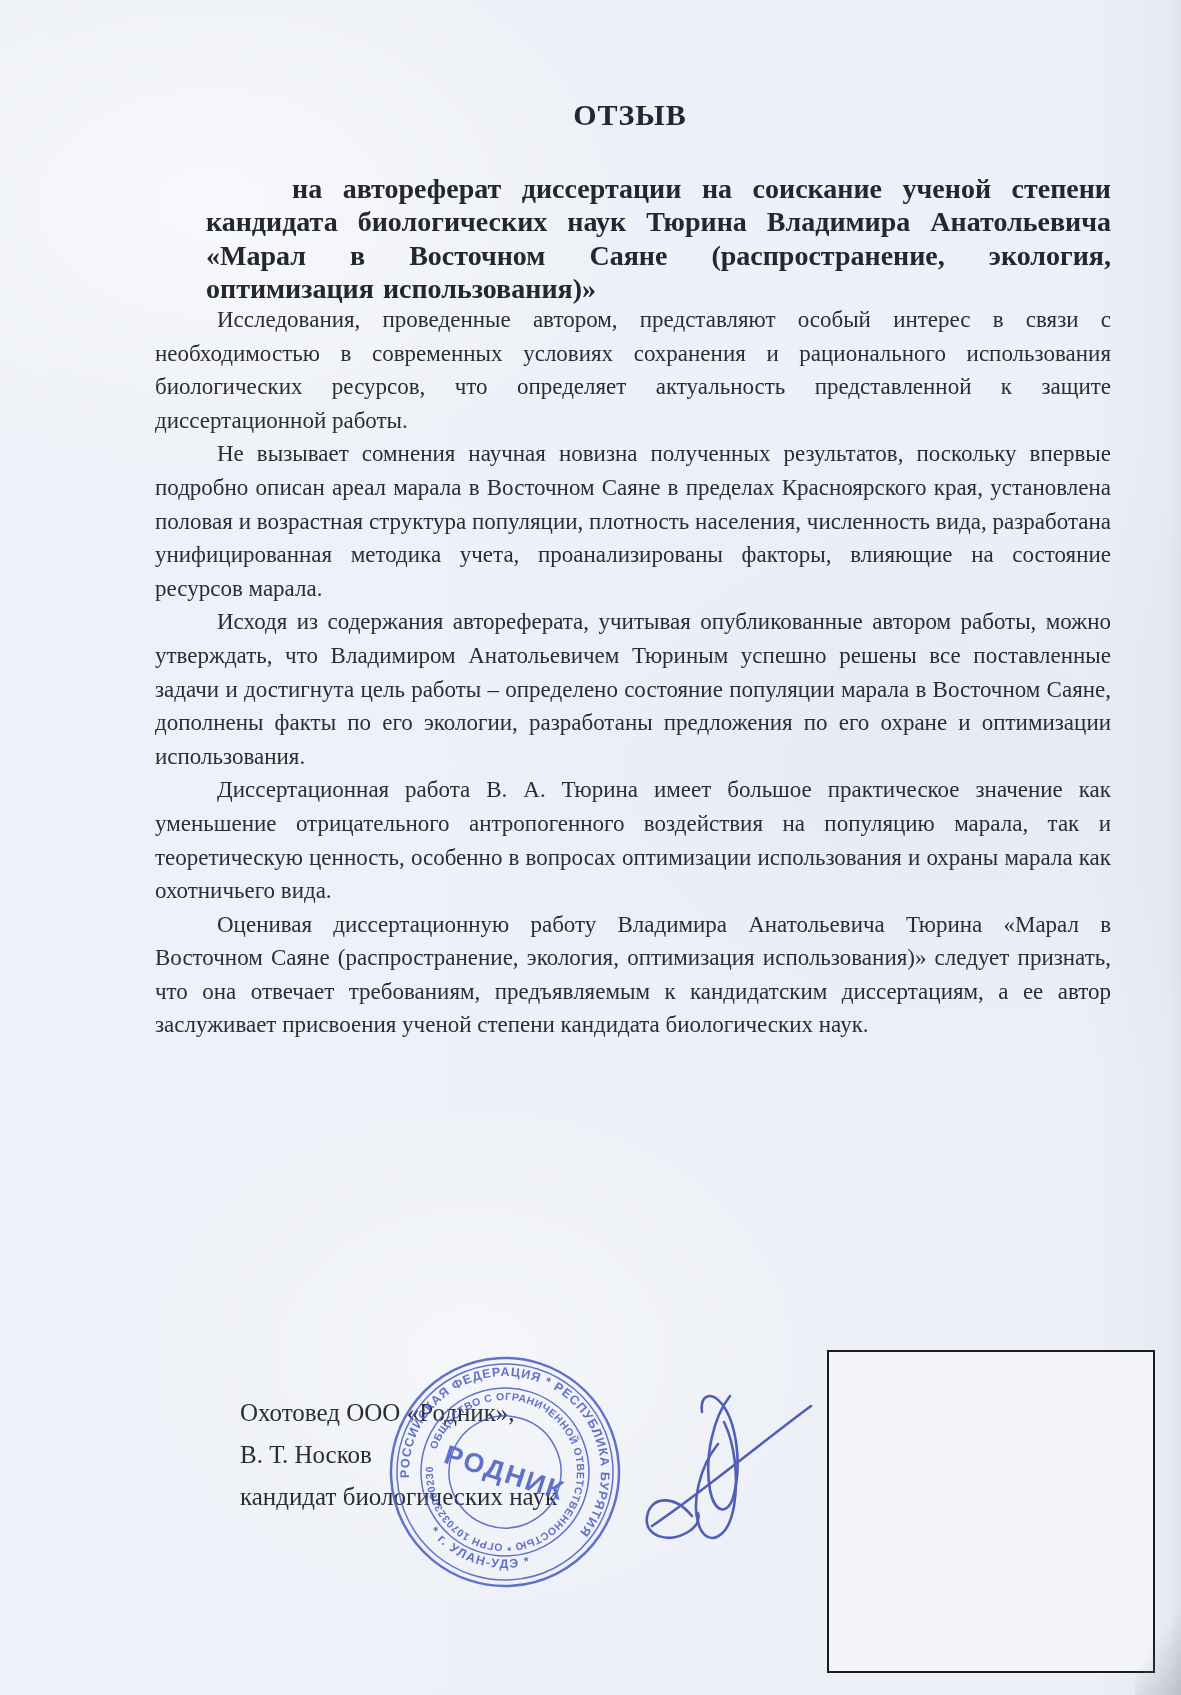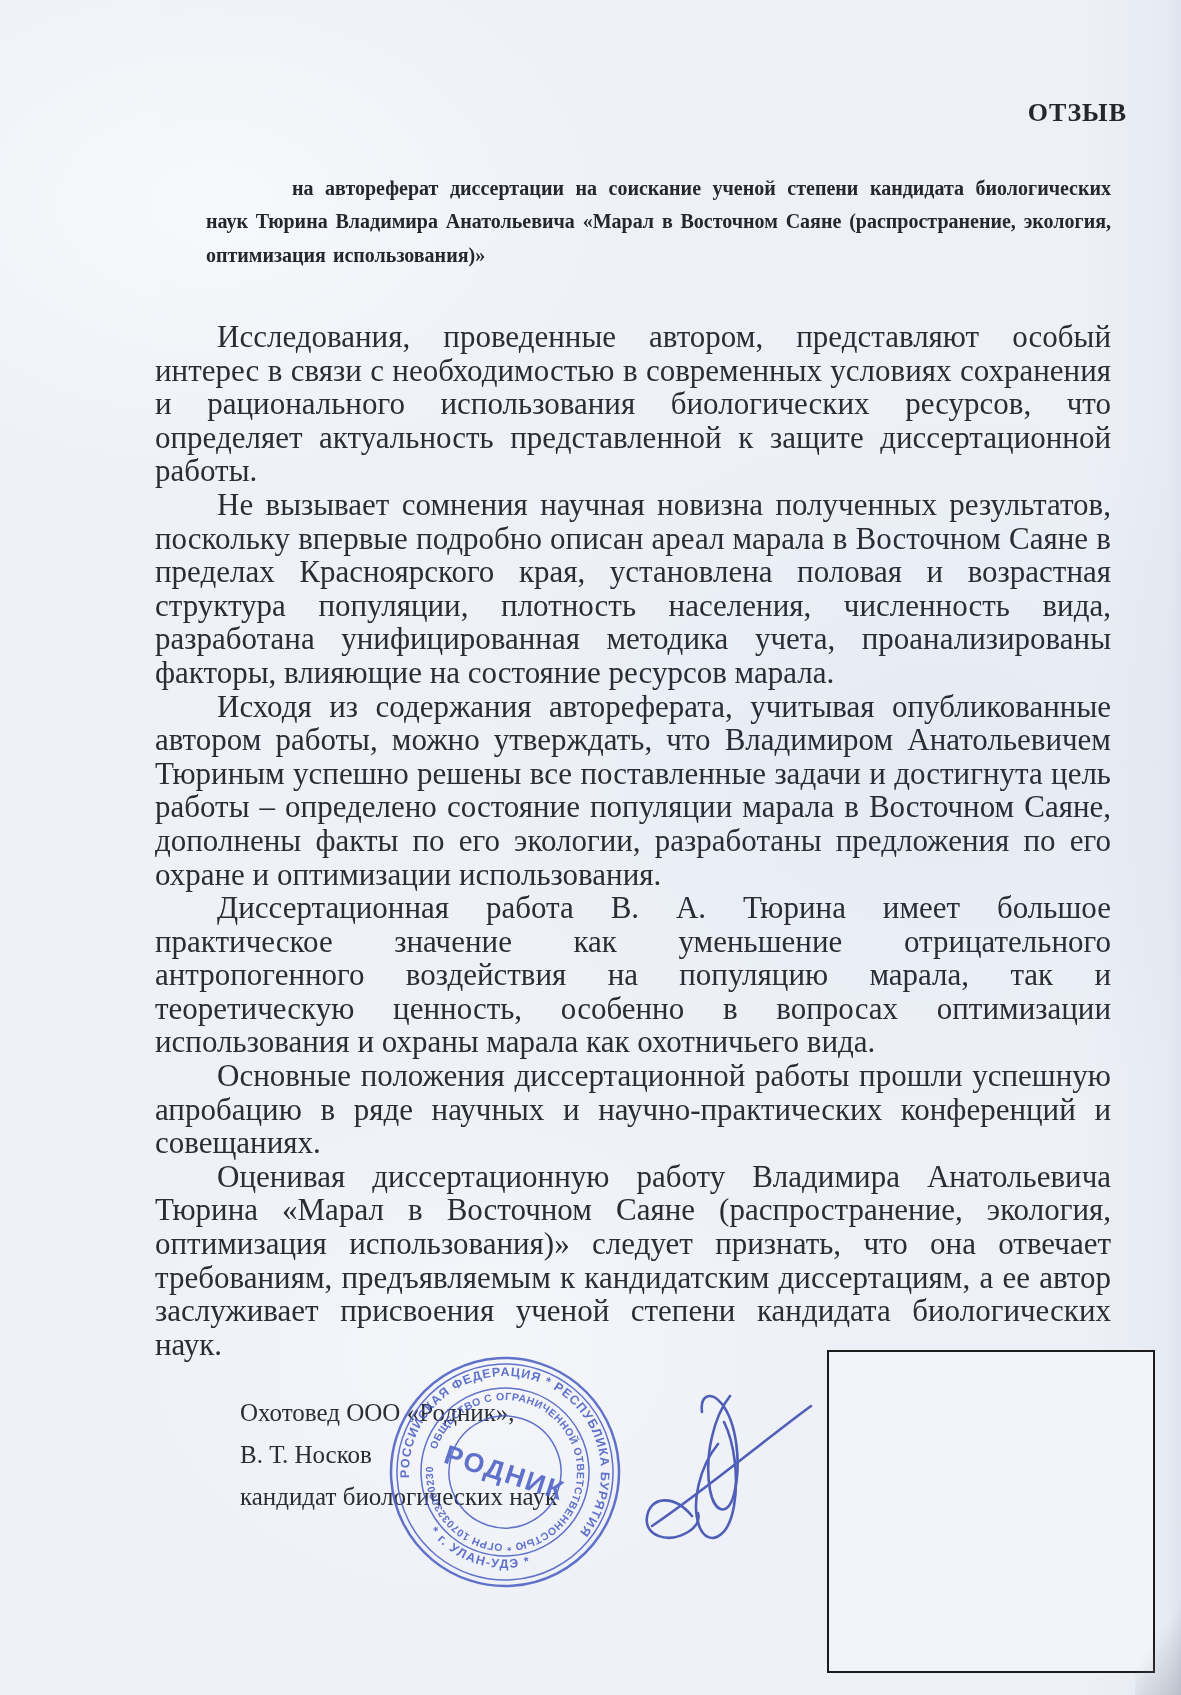--- a/index.html
+++ b/index.html
@@ -14,33 +14,33 @@
       #eef1f7;
     overflow:hidden;
     font-family:"Liberation Serif","DejaVu Serif",serif;
     color:#2a2d34;
   }
   .edge-shade{
     position:absolute;right:0;bottom:0;width:46px;height:140px;
     background:linear-gradient(125deg, rgba(0,0,0,0) 55%, rgba(140,146,158,.45) 100%);
   }
   .title{
-    position:absolute;top:98px;left:171px;width:956px;
-    text-align:right;font-weight:bold;font-size:26px;letter-spacing:1px;
+    position:absolute;top:98px;left:152px;width:956px;
+    text-align:center;font-weight:bold;font-size:30px;letter-spacing:1px;
     color:#24272e;
   }
   .subtitle{
     position:absolute;top:172px;left:206px;width:905px;
-    font-weight:bold;font-size:20px;line-height:33.4px;
+    font-weight:bold;font-size:28px;line-height:33.4px;
     text-align:justify;text-indent:86px;margin:0;
     color:#24272e;word-spacing:2px;
   }
   .body-text{
-    position:absolute;top:320px;left:155px;width:956px;
-    font-size:31px;line-height:33.6px;text-align:justify;
+    position:absolute;top:303px;left:155px;width:956px;
+    font-size:23px;line-height:33.6px;text-align:justify;
   }
   .body-text p{margin:0;text-indent:62px;}
   .sig-block{
     position:absolute;top:1392px;left:240px;
     font-size:25px;line-height:42px;white-space:nowrap;
   }
   .stamp{
     position:absolute;left:387px;top:1354px;width:236px;height:236px;
     opacity:.88;
   }
@@ -62,21 +62,20 @@
 
   <div class="title">ОТЗЫВ</div>
 
   <p class="subtitle">на автореферат диссертации на соискание ученой степени кандидата биологических наук Тюрина Владимира Анатольевича «Марал в Восточном Саяне (распространение, экология, оптимизация использования)»</p>
 
   <div class="body-text">
     <p>Исследования, проведенные автором, представляют особый интерес в связи с необходимостью в современных условиях сохранения и рационального использования биологических ресурсов, что определяет актуальность представленной к защите диссертационной работы.</p>
     <p>Не вызывает сомнения научная новизна полученных результатов, поскольку впервые подробно описан ареал марала в Восточном Саяне в пределах Красноярского края, установлена половая и возрастная структура популяции, плотность населения, численность вида, разработана унифицированная методика учета, проанализированы факторы, влияющие на состояние ресурсов марала.</p>
     <p>Исходя из содержания автореферата, учитывая опубликованные автором работы, можно утверждать, что Владимиром Анатольевичем Тюриным успешно решены все поставленные задачи и достигнута цель работы – определено состояние популяции марала в Восточном Саяне, дополнены факты по его экологии, разработаны предложения по его охране и оптимизации использования.</p>
     <p>Диссертационная работа В. А. Тюрина имеет большое практическое значение как уменьшение отрицательного антропогенного воздействия на популяцию марала, так и теоретическую ценность, особенно в вопросах оптимизации использования и охраны марала как охотничьего вида.</p>
-    <p>Основные положения диссертационной работы прошли успешную апробацию в ряде научных и научно-практических конференций и совещаниях.</p>
     <p>Оценивая диссертационную работу Владимира Анатольевича Тюрина «Марал в Восточном Саяне (распространение, экология, оптимизация использования)» следует признать, что она отвечает требованиям, предъявляемым к кандидатским диссертациям, а ее автор заслуживает присвоения ученой степени кандидата биологических наук.</p>
   </div>
 
   <div class="sig-block">
     <div>Охотовед ООО «Родник»,</div>
     <div>В. Т. Носков</div>
     <div>кандидат биологических наук</div>
   </div>
 
   <svg class="stamp" viewBox="0 0 236 236">

